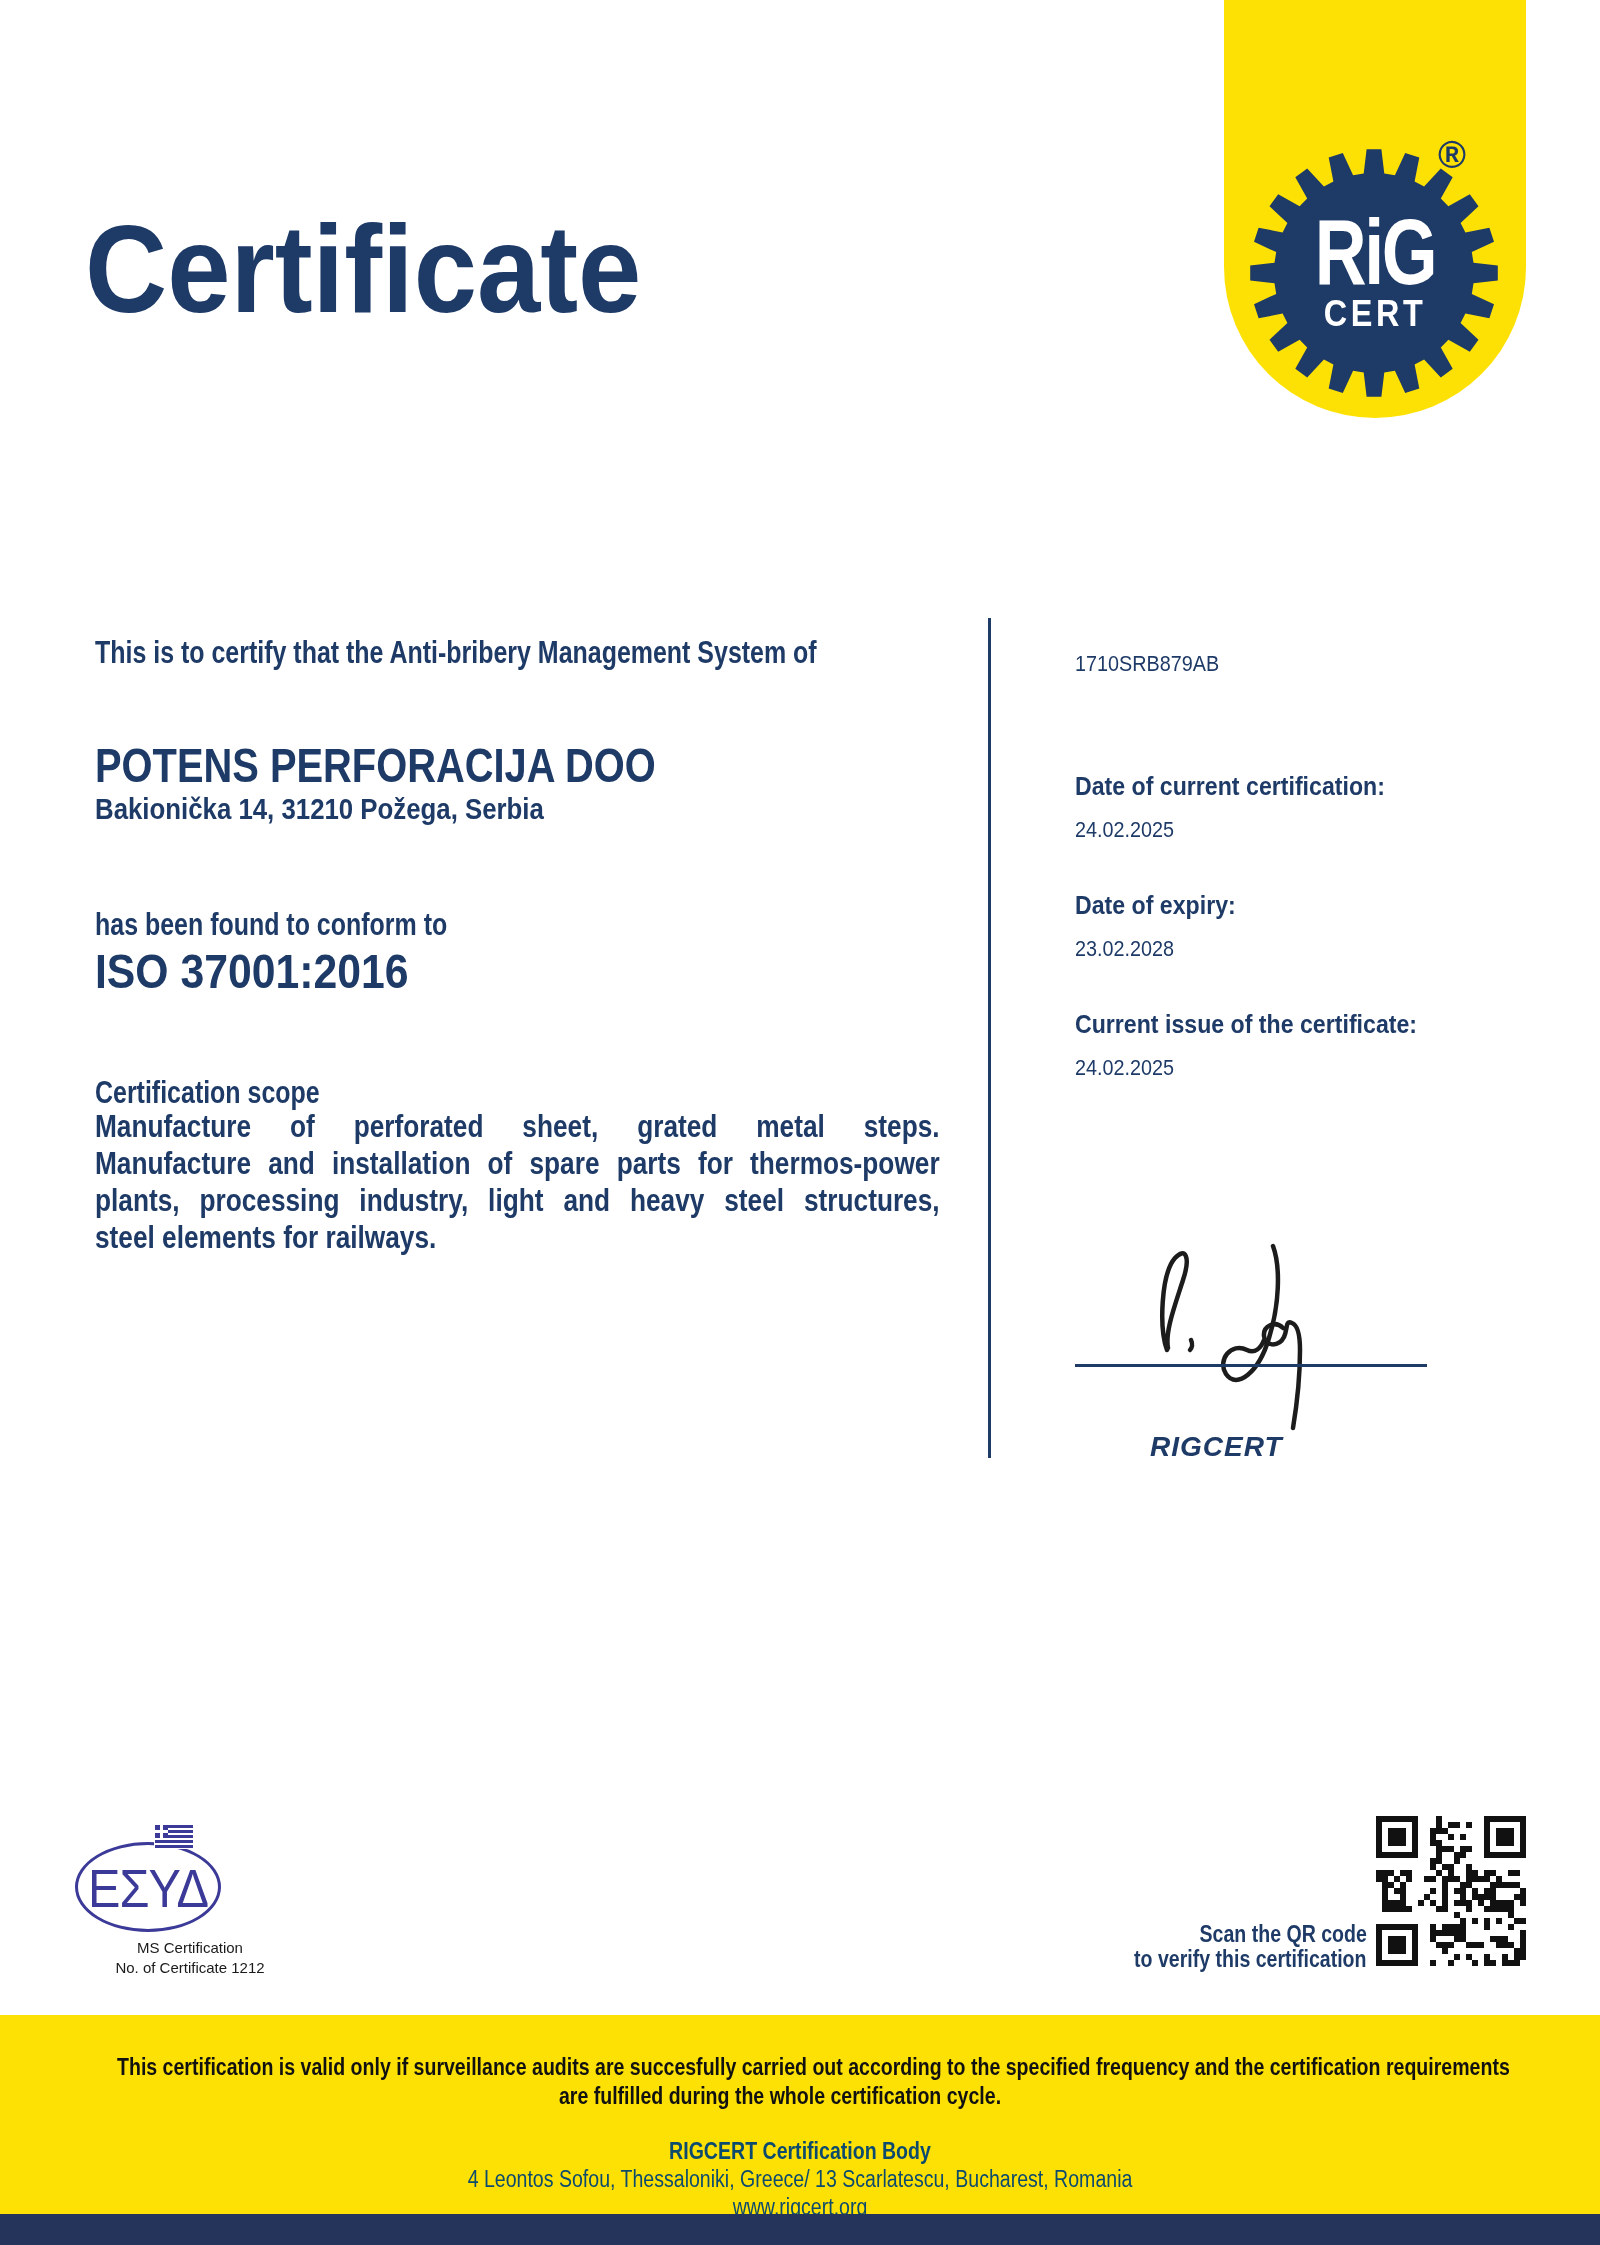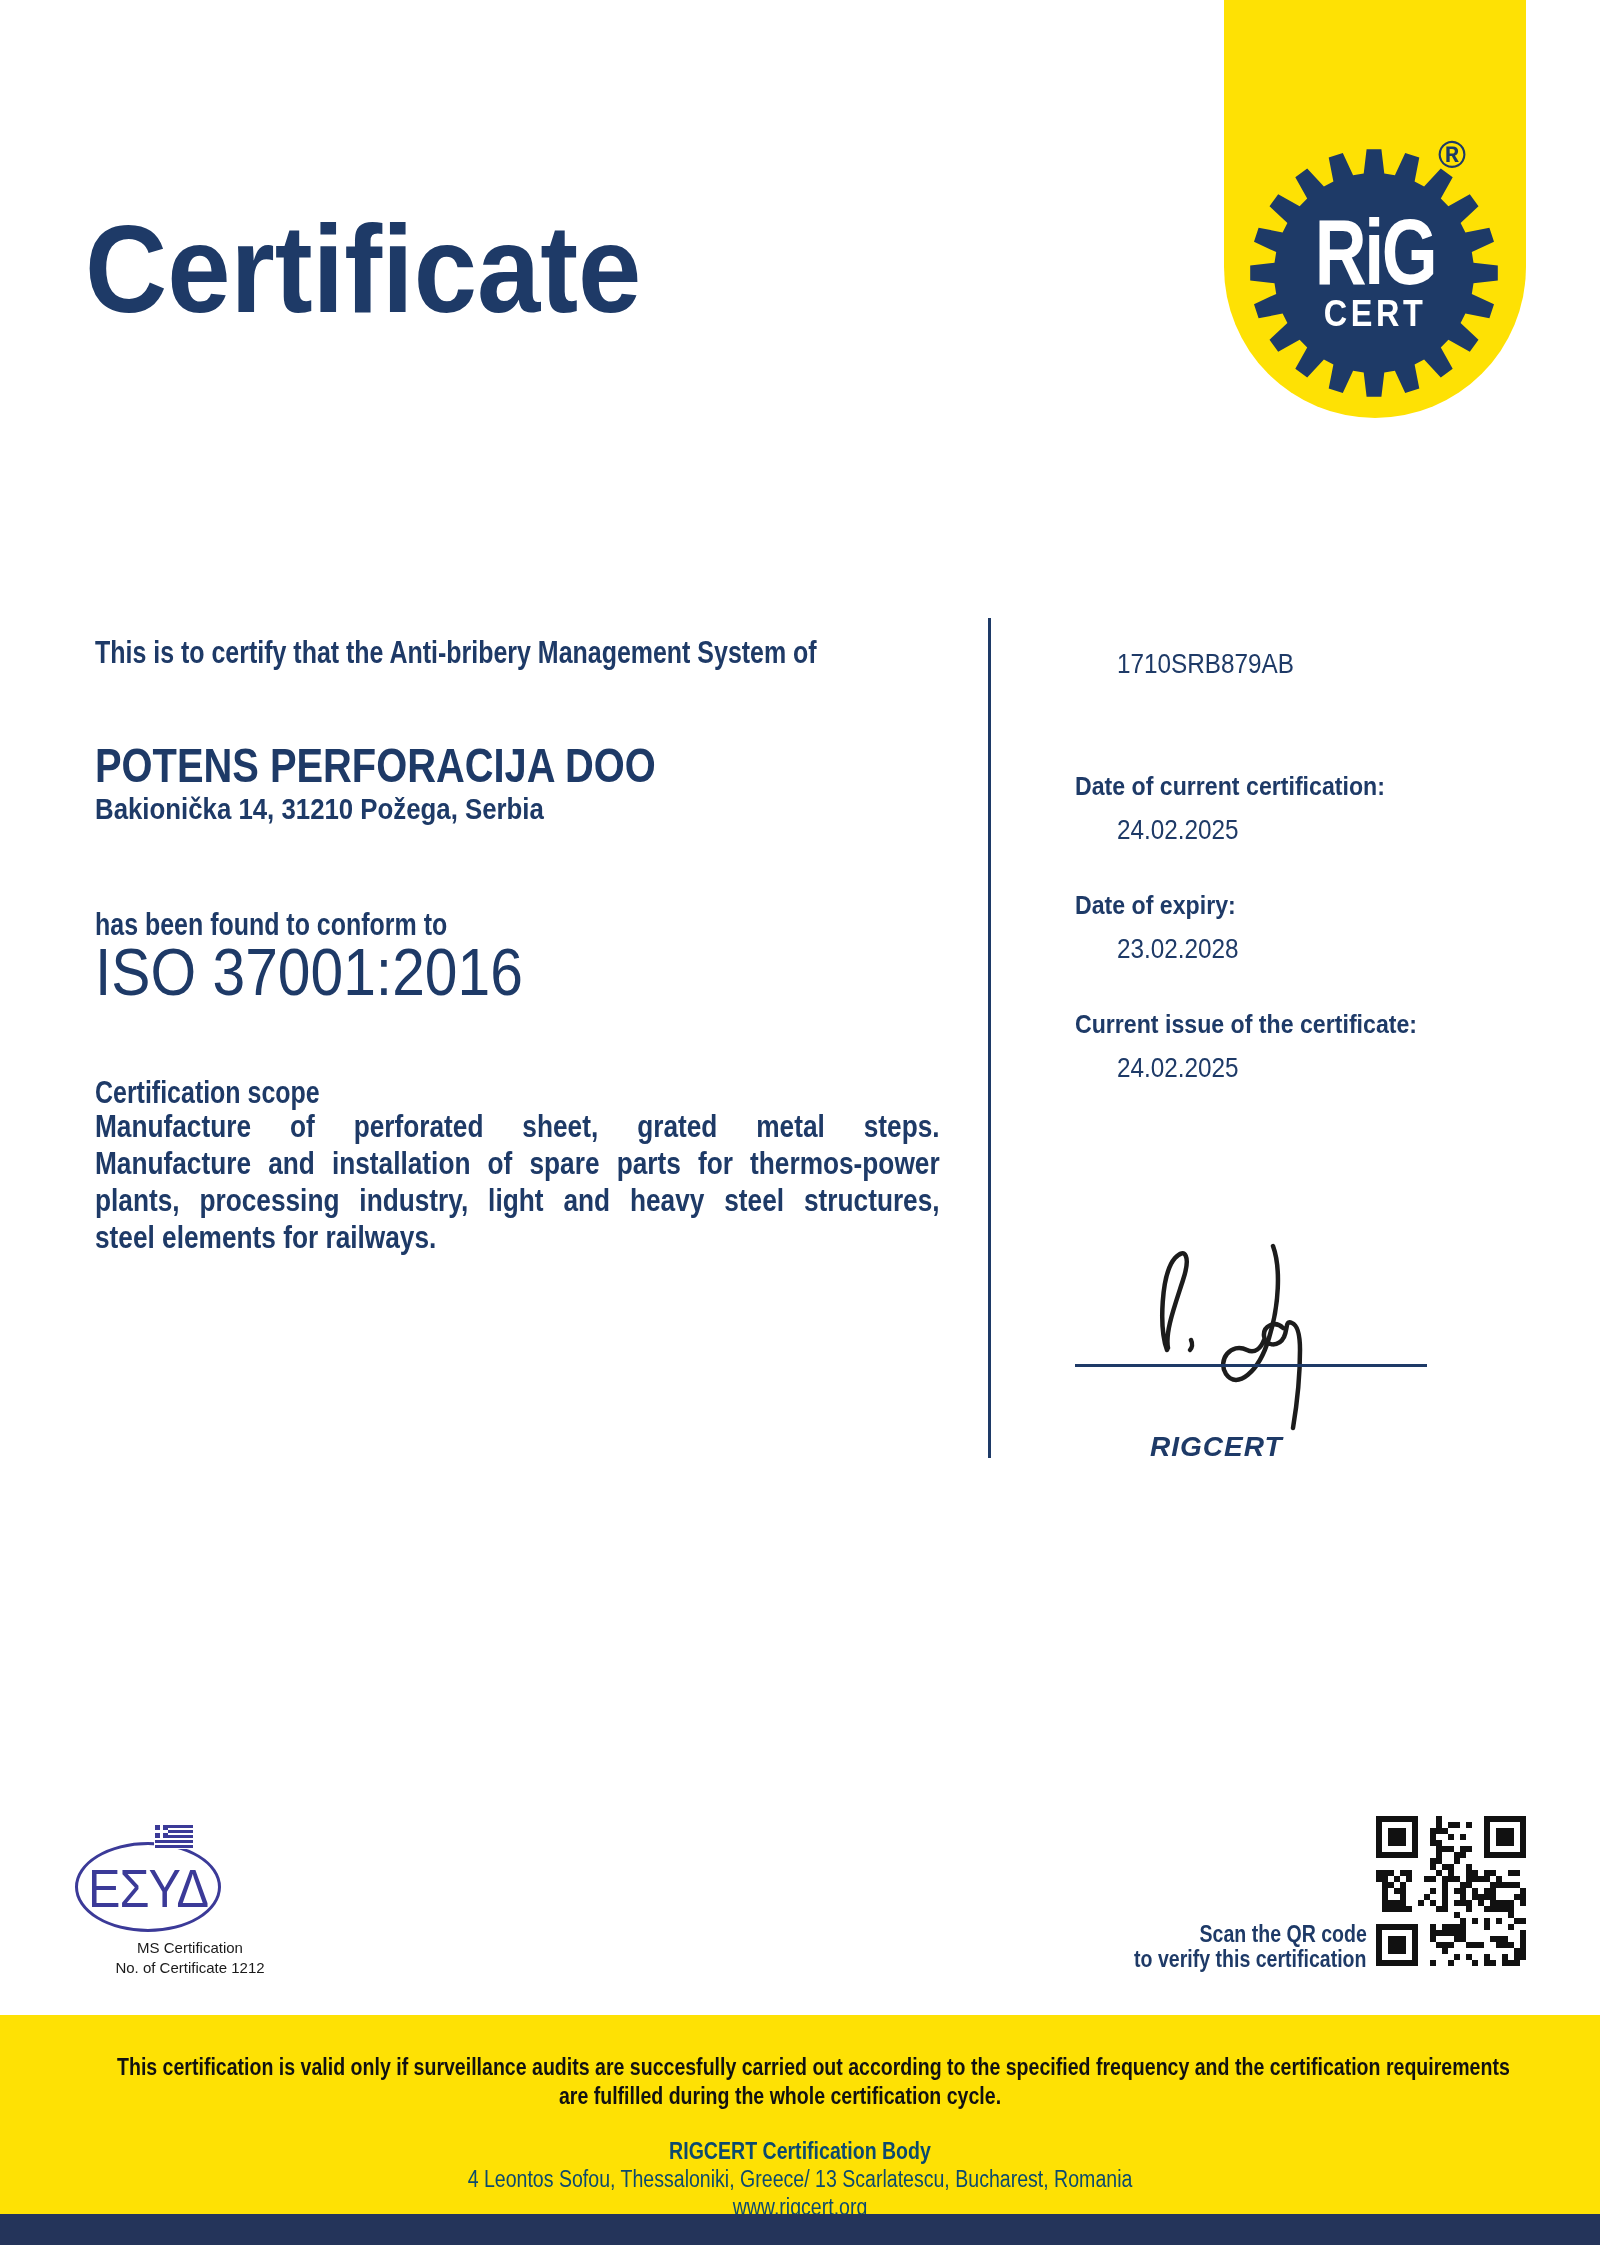--- a/index.html
+++ b/index.html
@@ -24,32 +24,32 @@
   .rig-txt { position:absolute; left:0; top:206px; width:302px; text-align:center; color:#ffffff; font-weight:bold;
              font-size:92px; line-height:92px; letter-spacing:-3px; transform:scaleX(.78); transform-origin:50% 0; white-space:nowrap;}
   .cert-txt { position:absolute; left:0; top:295px; width:302px; text-align:center; color:#ffffff; font-weight:bold;
               font-size:36px; line-height:38px; letter-spacing:4px; transform:scaleX(.9); transform-origin:50% 0; }
   .regmark { position:absolute; left:214px; top:134px; font-size:38px; color:#1e3a67; font-weight:bold; }
 
   .intro   { left:95px;  top:633px;  font-size:32px; line-height:38px; font-weight:bold; white-space:nowrap; }
   .company { left:95px;  top:739px;  font-size:48px; line-height:54px; font-weight:bold; white-space:nowrap; }
   .address { left:95px;  top:791px;  font-size:30px; line-height:36px; font-weight:bold; white-space:nowrap; }
   .conform { left:95px;  top:905px;  font-size:32px; line-height:38px; font-weight:bold; white-space:nowrap; }
-  .standard{ left:95px;  top:942px;  font-size:66px; line-height:60px; font-weight:normal; white-space:nowrap; }
+  .standard{ left:95px;  top:942px;  font-size:48px; line-height:60px; font-weight:bold; white-space:nowrap; }
   .scopehd { left:95px;  top:1073px; font-size:32px; line-height:38px; font-weight:bold; white-space:nowrap; }
   .scope   { left:95px;  top:1108px; width:1030px; font-size:32px; line-height:37px; font-weight:bold;
              transform:scaleX(.82); transform-origin:0 0; }
   .scope .jl { text-align:justify; text-align-last:justify; }
   .scope .ll { text-align:left; }
 
   .divider { left:988px; top:618px; width:3px; height:840px; background:#1e3a67; }
 
   .detail { left:1075px; width:430px; line-height:44px; }
   .detail .lab { font-size:26px; font-weight:bold; white-space:nowrap; }
-  .detail .val { font-size:27px; white-space:nowrap;margin-left:42px; }
+  .detail .val { font-size:22px; white-space:nowrap; }
 
   .sig-svg { left:1125px; top:1232px; }
   .sig-line { left:1075px; top:1364px; width:352px; height:3px; background:#1e3a67; }
   .signer { left:1150px; top:1431px; width:200px; text-align:left; font-size:28px; font-style:italic; font-weight:bold; letter-spacing:1px; }
 
   .esyd-ellipse { left:75px; top:1842px; width:146px; height:90px; border:3px solid #3b3a98; border-radius:50%; }
   .esyd-word { left:75px; top:1850px; width:146px; text-align:center; font-size:54px; line-height:76px; color:#3b3a98;
                transform:scaleX(.9); transform-origin:50% 0; letter-spacing:-1px; }
   .flag { left:155px; top:1825px; width:38px; height:23px;
           background:repeating-linear-gradient(180deg,#3b3a98 0 2.56px,#ffffff 2.56px 5.12px); outline:1px solid #ffffff; }

